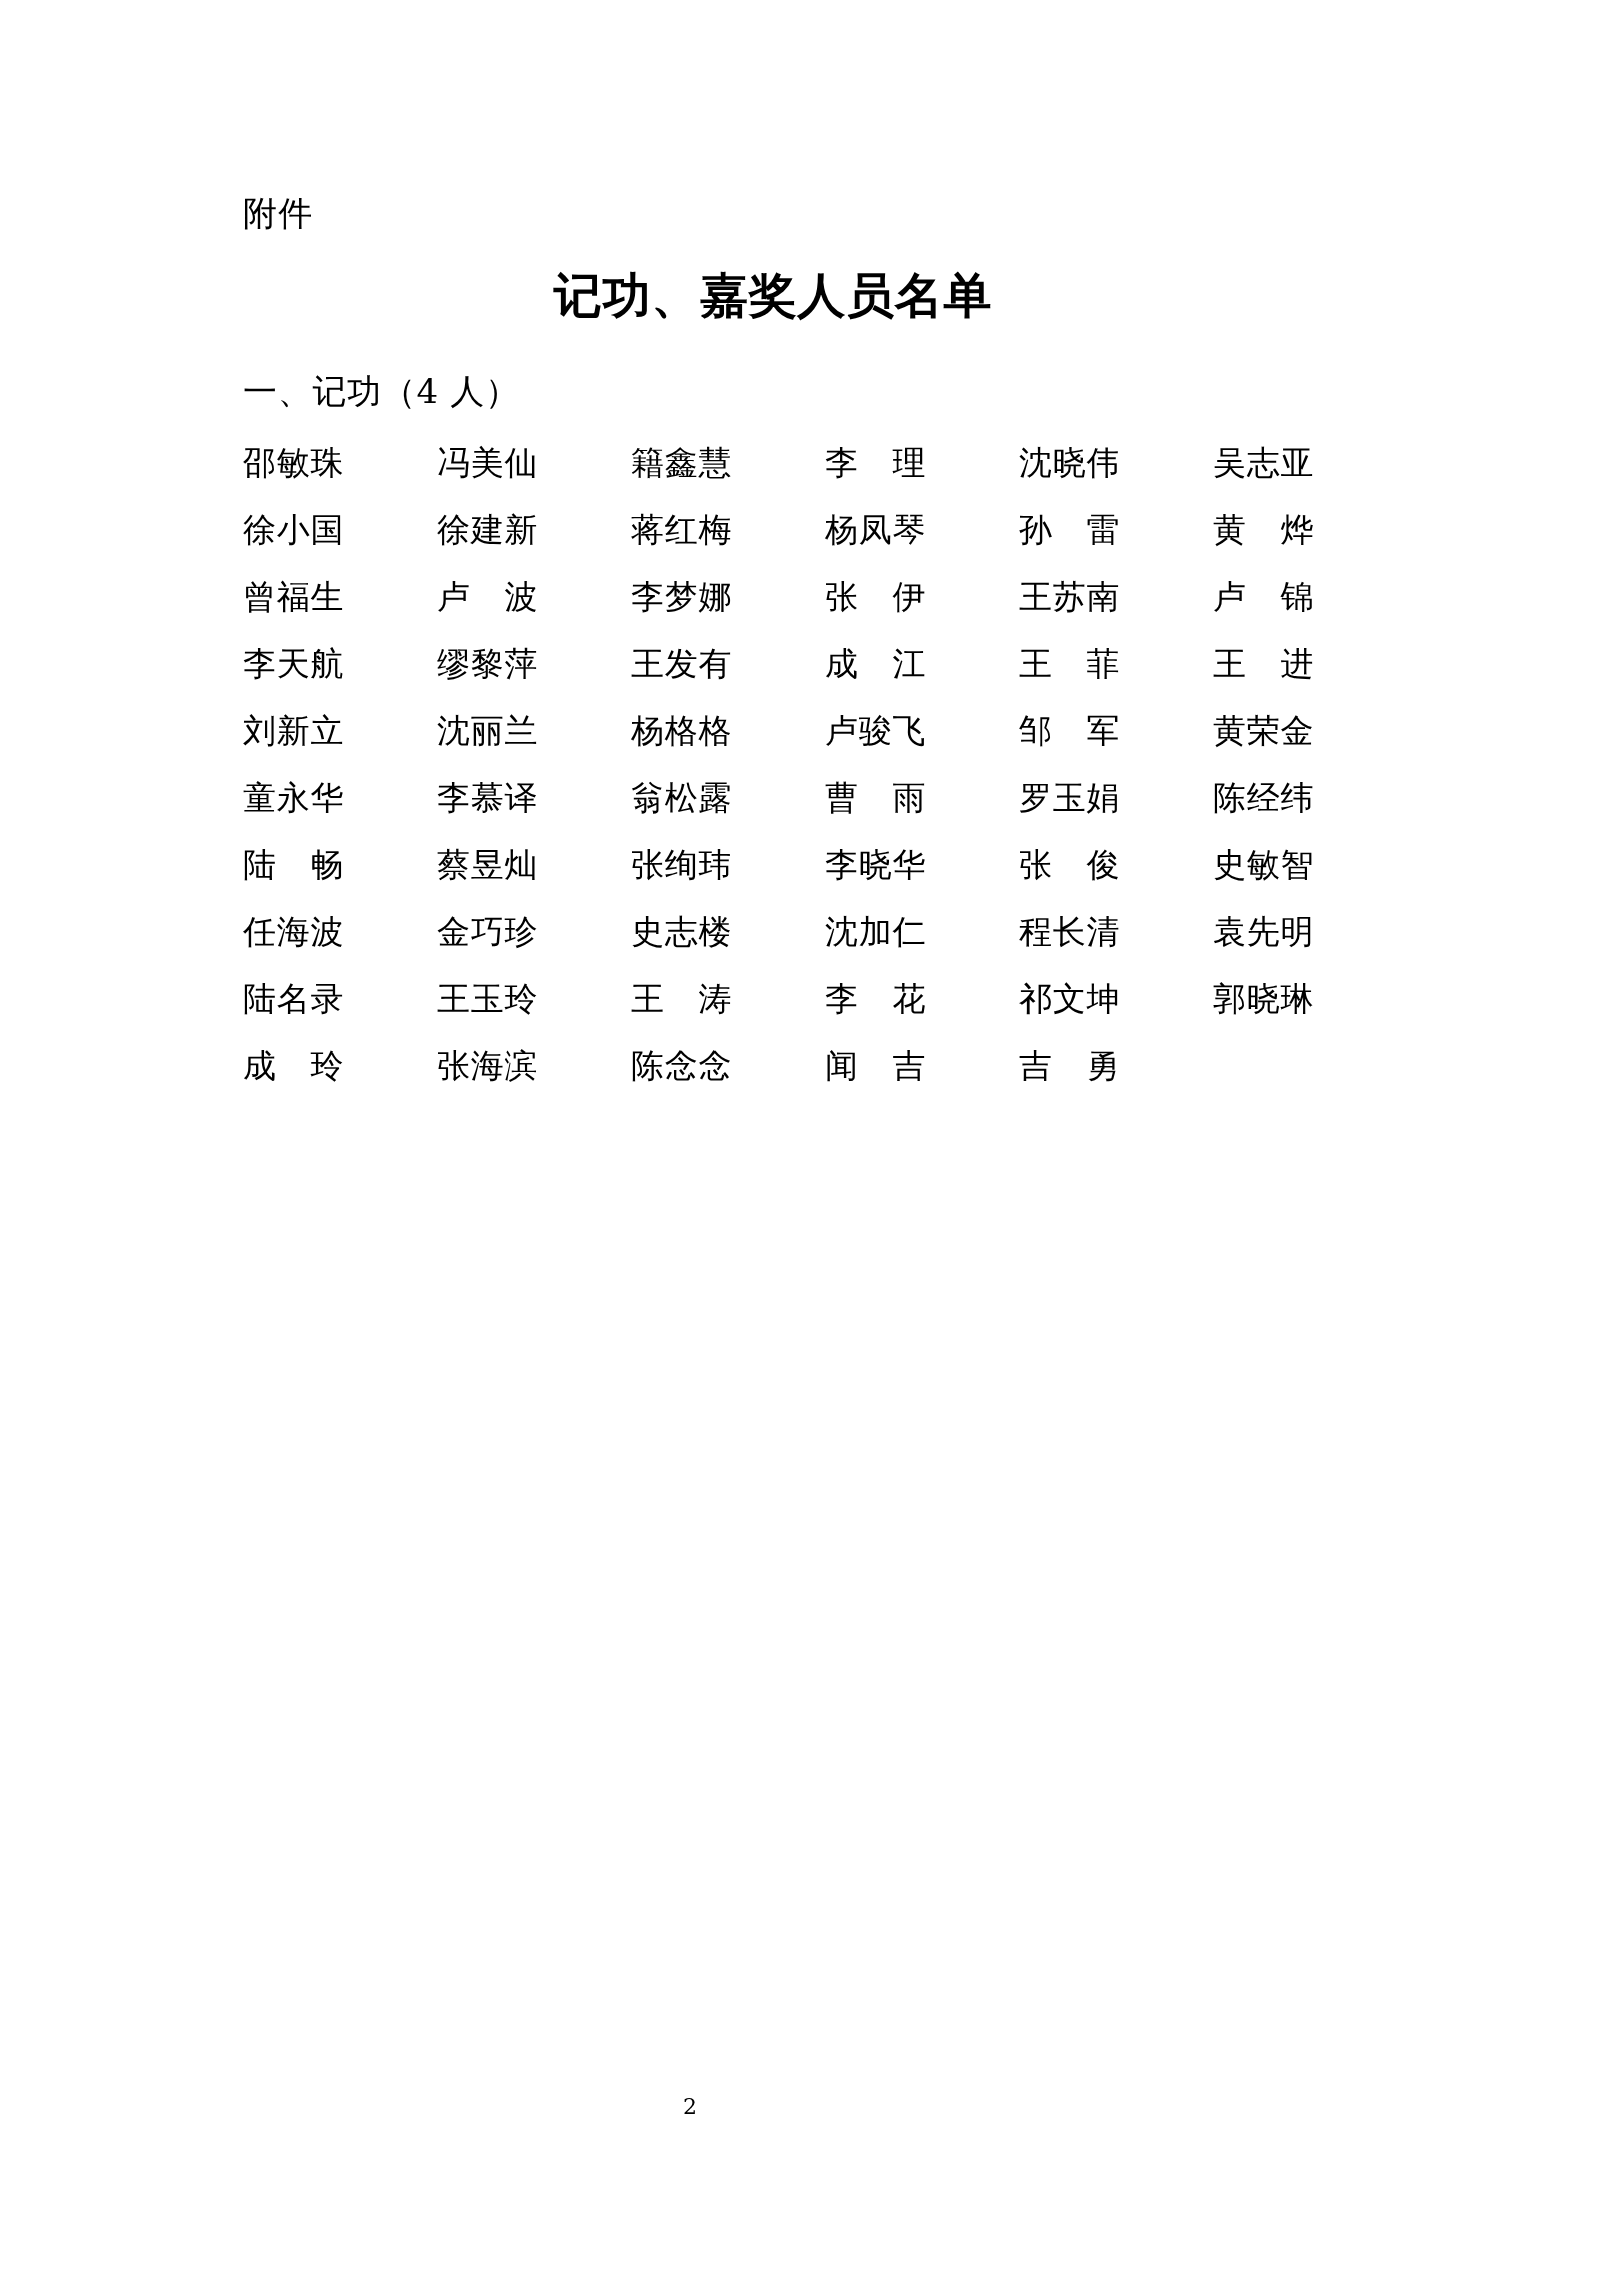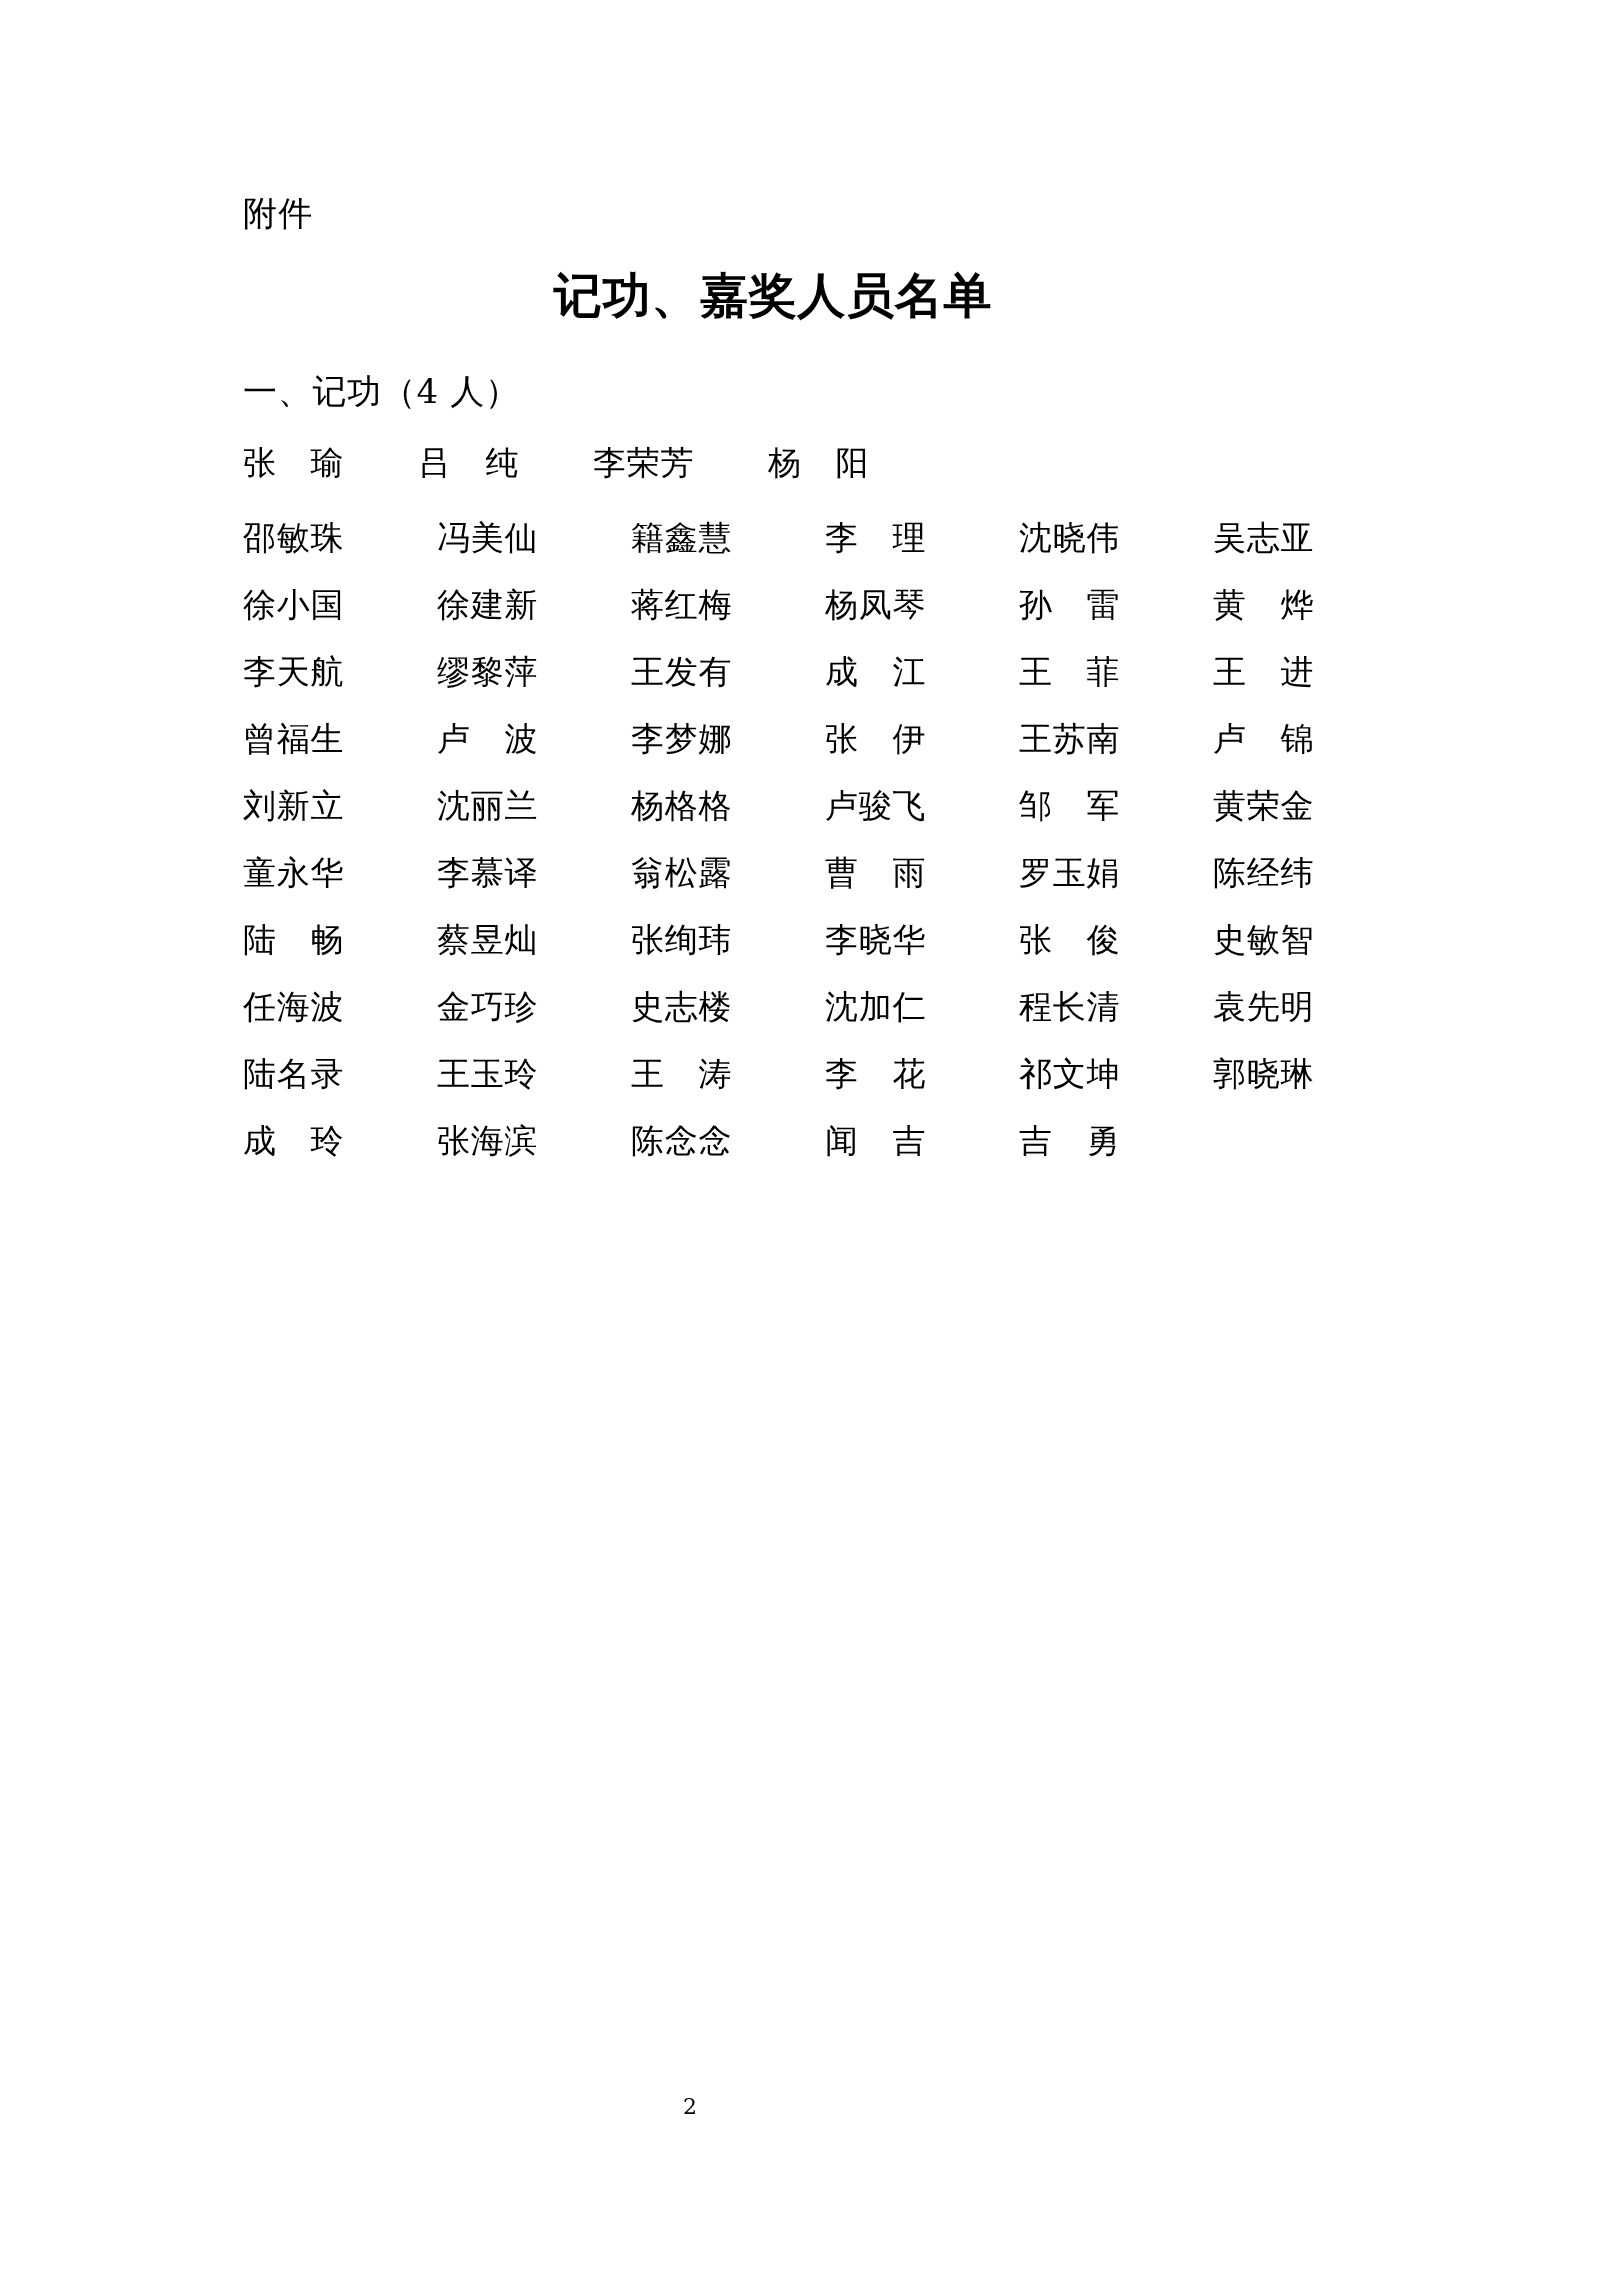--- a/index.html
+++ b/index.html
@@ -85,62 +85,54 @@
 
 <div class="page">
   <div class="content">
 
     <div class="attachment-label">附件</div>
 
     <div class="doc-title">记功、嘉奖人员名单</div>
 
     <div class="section-heading">一、记功（4 人）</div>
 
-    <div class="name-list merit-list">
-      <div class="name-row merit-row">
-        <span class="name-cell">张　瑜</span>
-        <span class="name-cell">吕　纯</span>
-        <span class="name-cell">李荣芳</span>
-        <span class="name-cell">杨　阳</span>
-      </div>
-    </div>
 
 
     <div class="name-list award-grid">
       <div class="name-row">
         <span class="name-cell">邵敏珠</span>
         <span class="name-cell">冯美仙</span>
         <span class="name-cell">籍鑫慧</span>
         <span class="name-cell">李　理</span>
         <span class="name-cell">沈晓伟</span>
         <span class="name-cell">吴志亚</span>
       </div>
       <div class="name-row">
         <span class="name-cell">徐小国</span>
         <span class="name-cell">徐建新</span>
         <span class="name-cell">蒋红梅</span>
         <span class="name-cell">杨凤琴</span>
         <span class="name-cell">孙　雷</span>
         <span class="name-cell">黄　烨</span>
       </div>
       <div class="name-row">
+        <span class="name-cell">曾福生</span>
+        <span class="name-cell">卢　波</span>
+        <span class="name-cell">李梦娜</span>
+        <span class="name-cell">张　伊</span>
+        <span class="name-cell">王苏南</span>
+        <span class="name-cell">卢　锦</span>
+      </div>
+      <div class="name-row">
         <span class="name-cell">李天航</span>
         <span class="name-cell">缪黎萍</span>
         <span class="name-cell">王发有</span>
         <span class="name-cell">成　江</span>
         <span class="name-cell">王　菲</span>
         <span class="name-cell">王　进</span>
-      </div>
-      <div class="name-row">
-        <span class="name-cell">曾福生</span>
-        <span class="name-cell">卢　波</span>
-        <span class="name-cell">李梦娜</span>
-        <span class="name-cell">张　伊</span>
-        <span class="name-cell">王苏南</span>
-        <span class="name-cell">卢　锦</span>
       </div>
       <div class="name-row">
         <span class="name-cell">刘新立</span>
         <span class="name-cell">沈丽兰</span>
         <span class="name-cell">杨格格</span>
         <span class="name-cell">卢骏飞</span>
         <span class="name-cell">邹　军</span>
         <span class="name-cell">黄荣金</span>
       </div>
       <div class="name-row">

